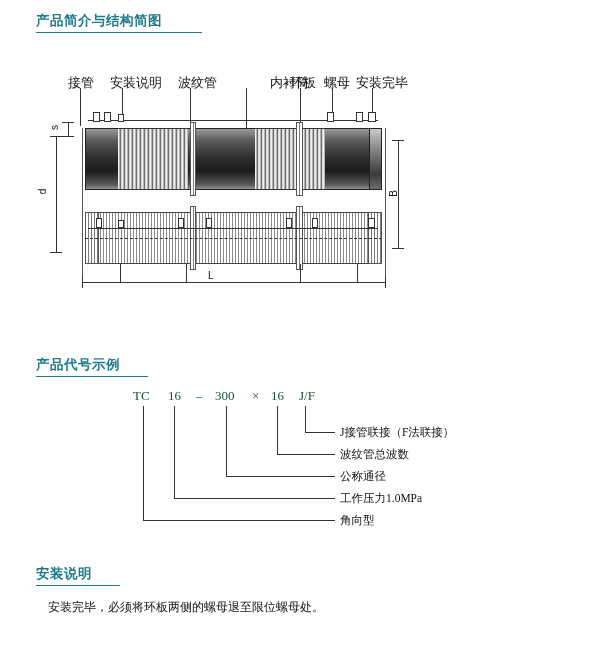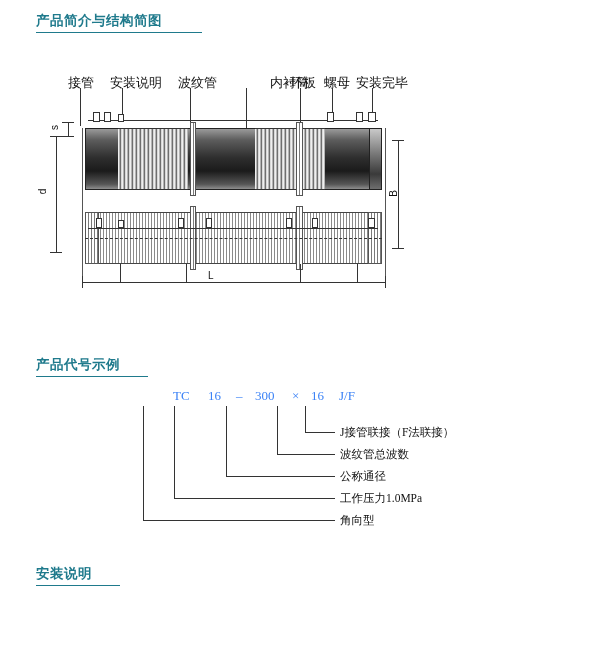--- a/index.html
+++ b/index.html
@@ -154,23 +154,22 @@
     position: absolute;
     left: 0;
     top: 380px;
     width: 600px;
     height: 175px;
   }
   .code-part {
     position: absolute;
     font-family: "Liberation Serif", serif;
     font-size: 13px;
-    color: #3b82f6;
-    white-space: nowrap;
-    margin-left: 40px;
+    color: #14532d;
+    white-space: nowrap;
   }
   .code-desc {
     position: absolute;
     font-size: 11.5px;
     color: #111;
     white-space: nowrap;
     font-family: Liberation Serif, serif;
   }
 
   
@@ -307,15 +306,16 @@
     <div class="code-desc" style="left:340px; top:67px;">波纹管总波数</div>
     <div class="code-desc" style="left:340px; top:89px;">公称通径</div>
     <div class="code-desc" style="left:340px; top:111px;">工作压力1.0MPa</div>
     <div class="code-desc" style="left:340px; top:133px;">角向型</div>
   </div>
 
   <div class="section-heading" id="h3">安装说明</div>
   <div class="heading-rule" id="h3rule"></div>
 
   <div class="notes">
+    <div class="note-line">安装完毕，必须将环板两侧的螺母退至限位螺母处。</div>
   </div>
 
 </div>
 
 </body></html>

